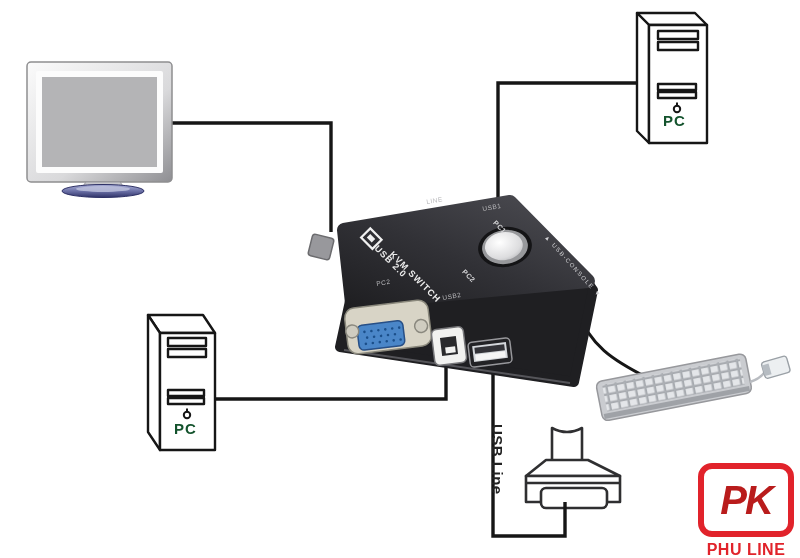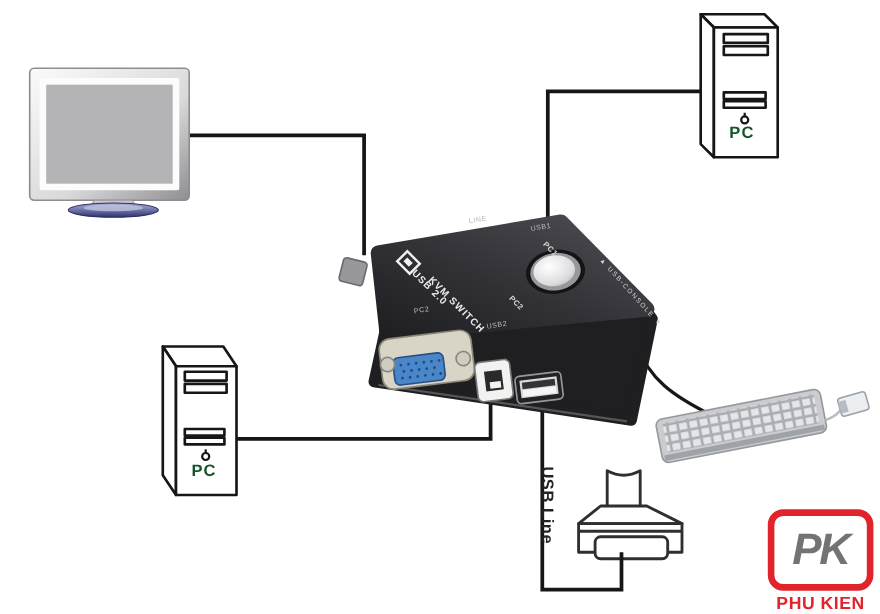--- a/index.html
+++ b/index.html
@@ -8,21 +8,21 @@
   #art{position:absolute;left:0;top:0;}
   .t{position:absolute;white-space:nowrap;transform-origin:0 0;line-height:1;}
   .kvm-print{color:#ececec;font-weight:bold;letter-spacing:1px;font-size:9px;}
   .kvm-tiny{color:#b9b9bc;font-size:6.5px;letter-spacing:.5px;}
   .kvm-btnlab{color:#d8d8da;font-size:7px;font-weight:bold;letter-spacing:.5px;}
   .pc-label{font-size:15px;font-weight:bold;color:#14532d;letter-spacing:1px;}
   .usbline{font-size:15px;font-weight:bold;color:#232323;letter-spacing:.5px;}
   #watermark{position:absolute;left:697px;top:463px;width:98px;text-align:center;}
   #wm-box{width:84px;height:62px;margin:0 auto;border:6px solid #e1232b;border-radius:14px;
           display:flex;align-items:center;justify-content:center;background:#fff;}
-  #wm-pk{font-size:40px;font-weight:bold;font-style:italic;color:#737373;letter-spacing:-2px;}
+  #wm-pk{font-size:40px;font-weight:bold;font-style:italic;color:#b91c1c;letter-spacing:-2px;}
   #wm-name{margin-top:4px;font-size:16px;font-weight:bold;color:#e1232b;letter-spacing:.5px;}
 </style>
 </head>
 <body>
 
 <div id="stage">
 
 <svg id="art" width="800" height="558" viewBox="0 0 800 558">
   <defs>
     <linearGradient id="kvmTop" x1="1" y1="0" x2="0" y2="1">
@@ -189,16 +189,16 @@
 
 <div class="t pc-label" style="left:663px;top:113px;">PC</div>
 <div class="t pc-label" style="left:174px;top:421px;">PC</div>
 
 <div class="t usbline" style="left:505px;top:424px;transform:rotate(90deg);">USB Line</div>
 
 <div id="watermark">
   <div id="wm-box">
     <span id="wm-pk">PK</span>
   </div>
-  <div id="wm-name">PHU KIEN</div>
+  <div id="wm-name">PHU LINE</div>
 </div>
 
 </div>
 
 </body></html>

